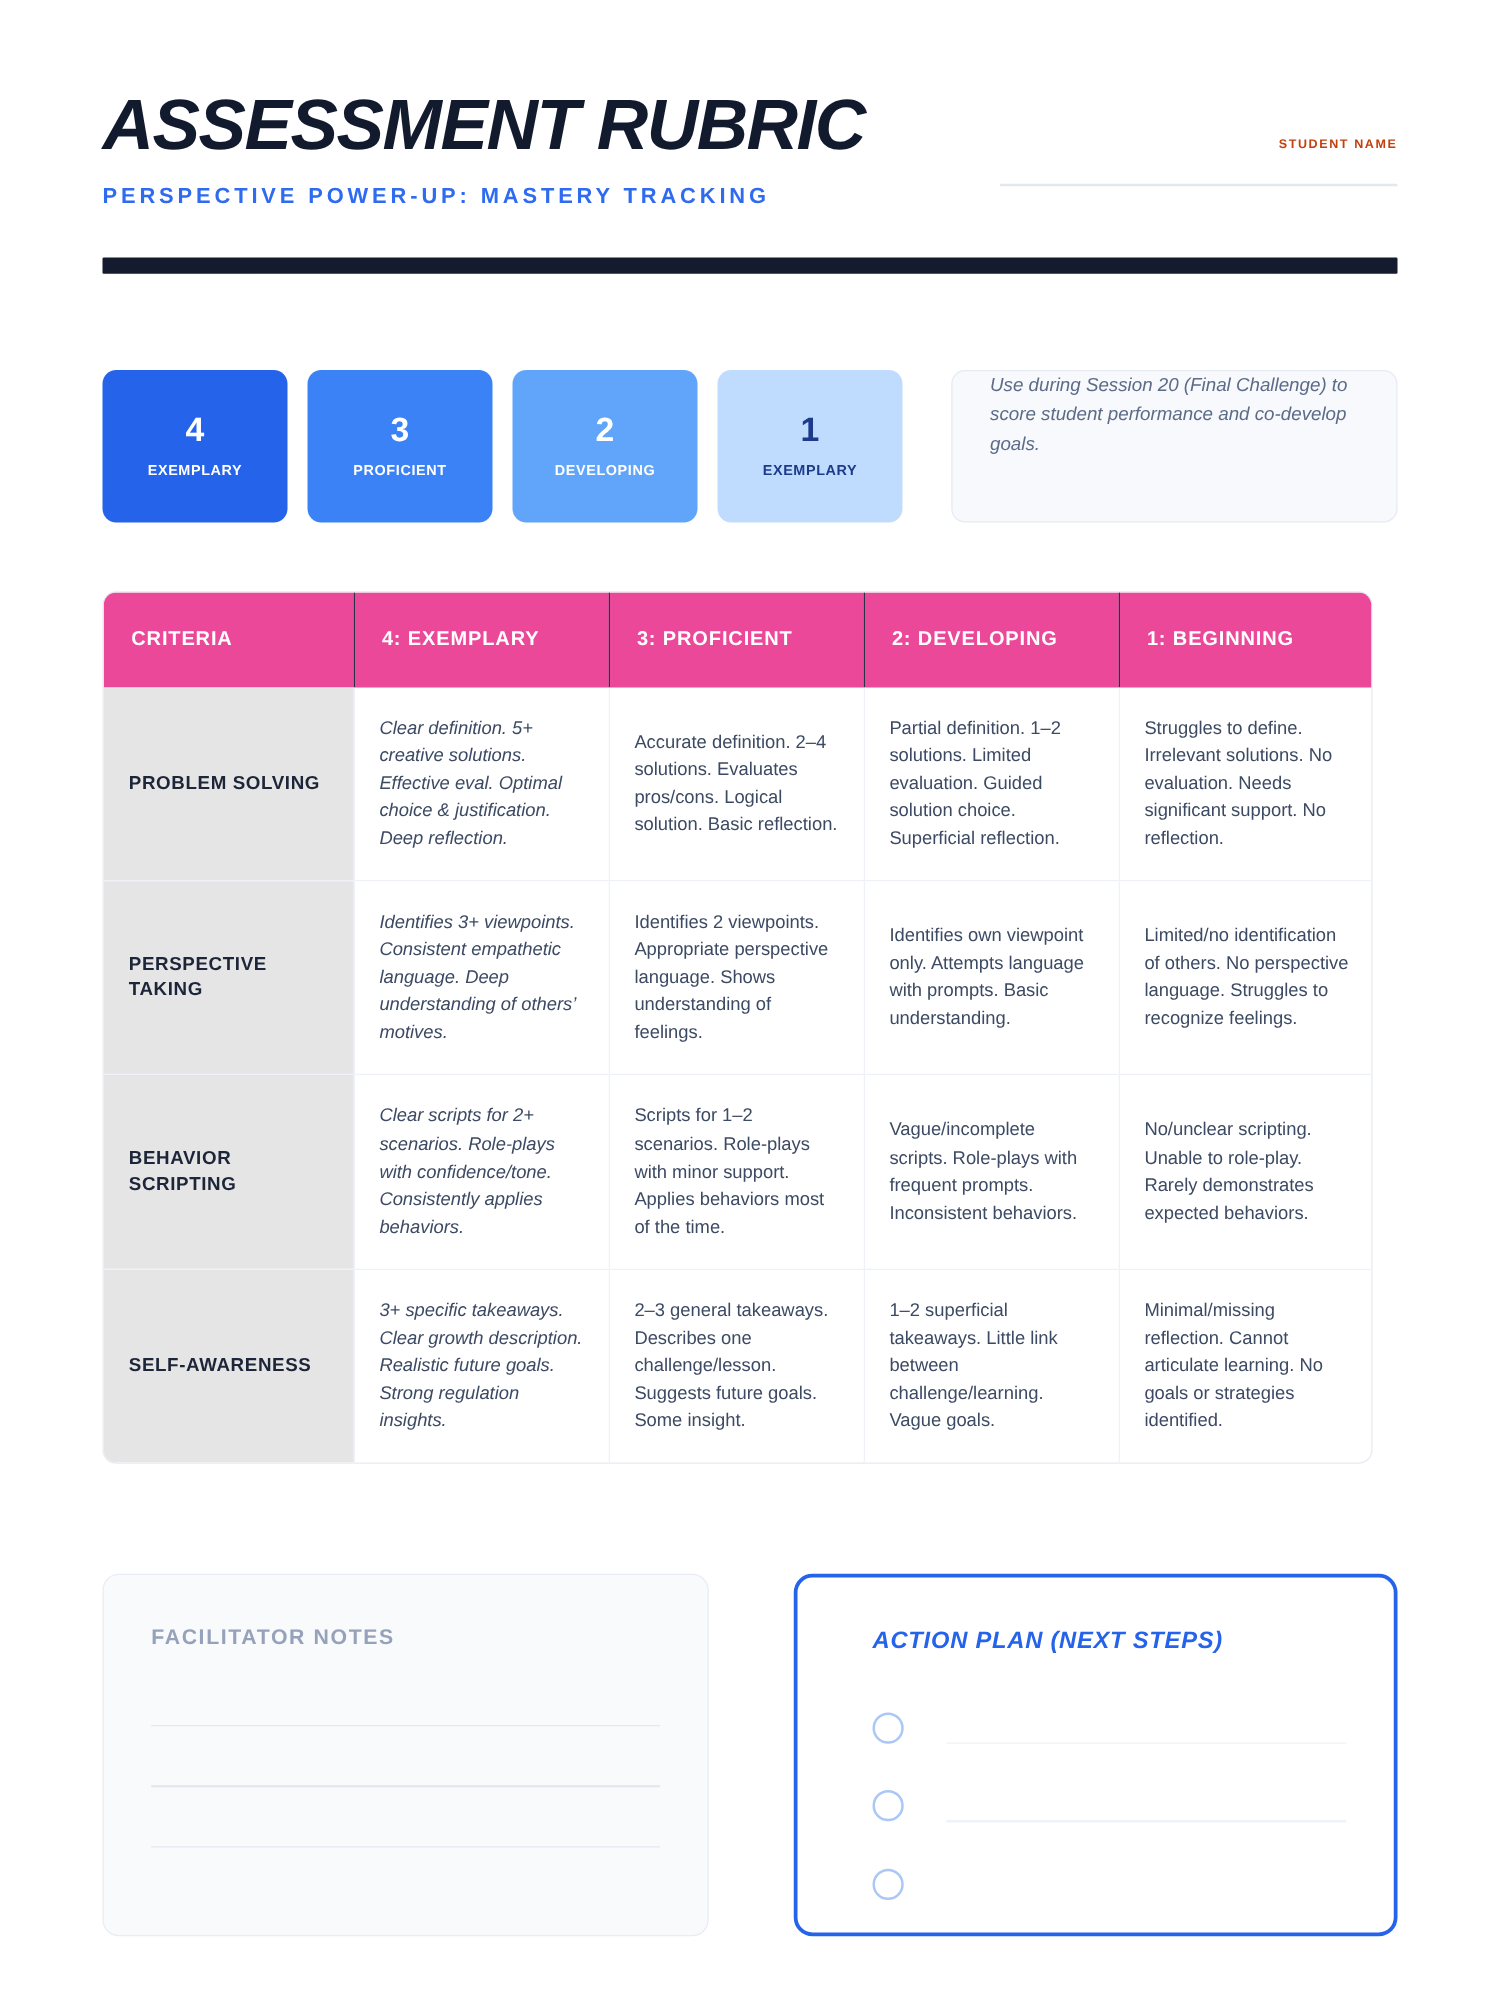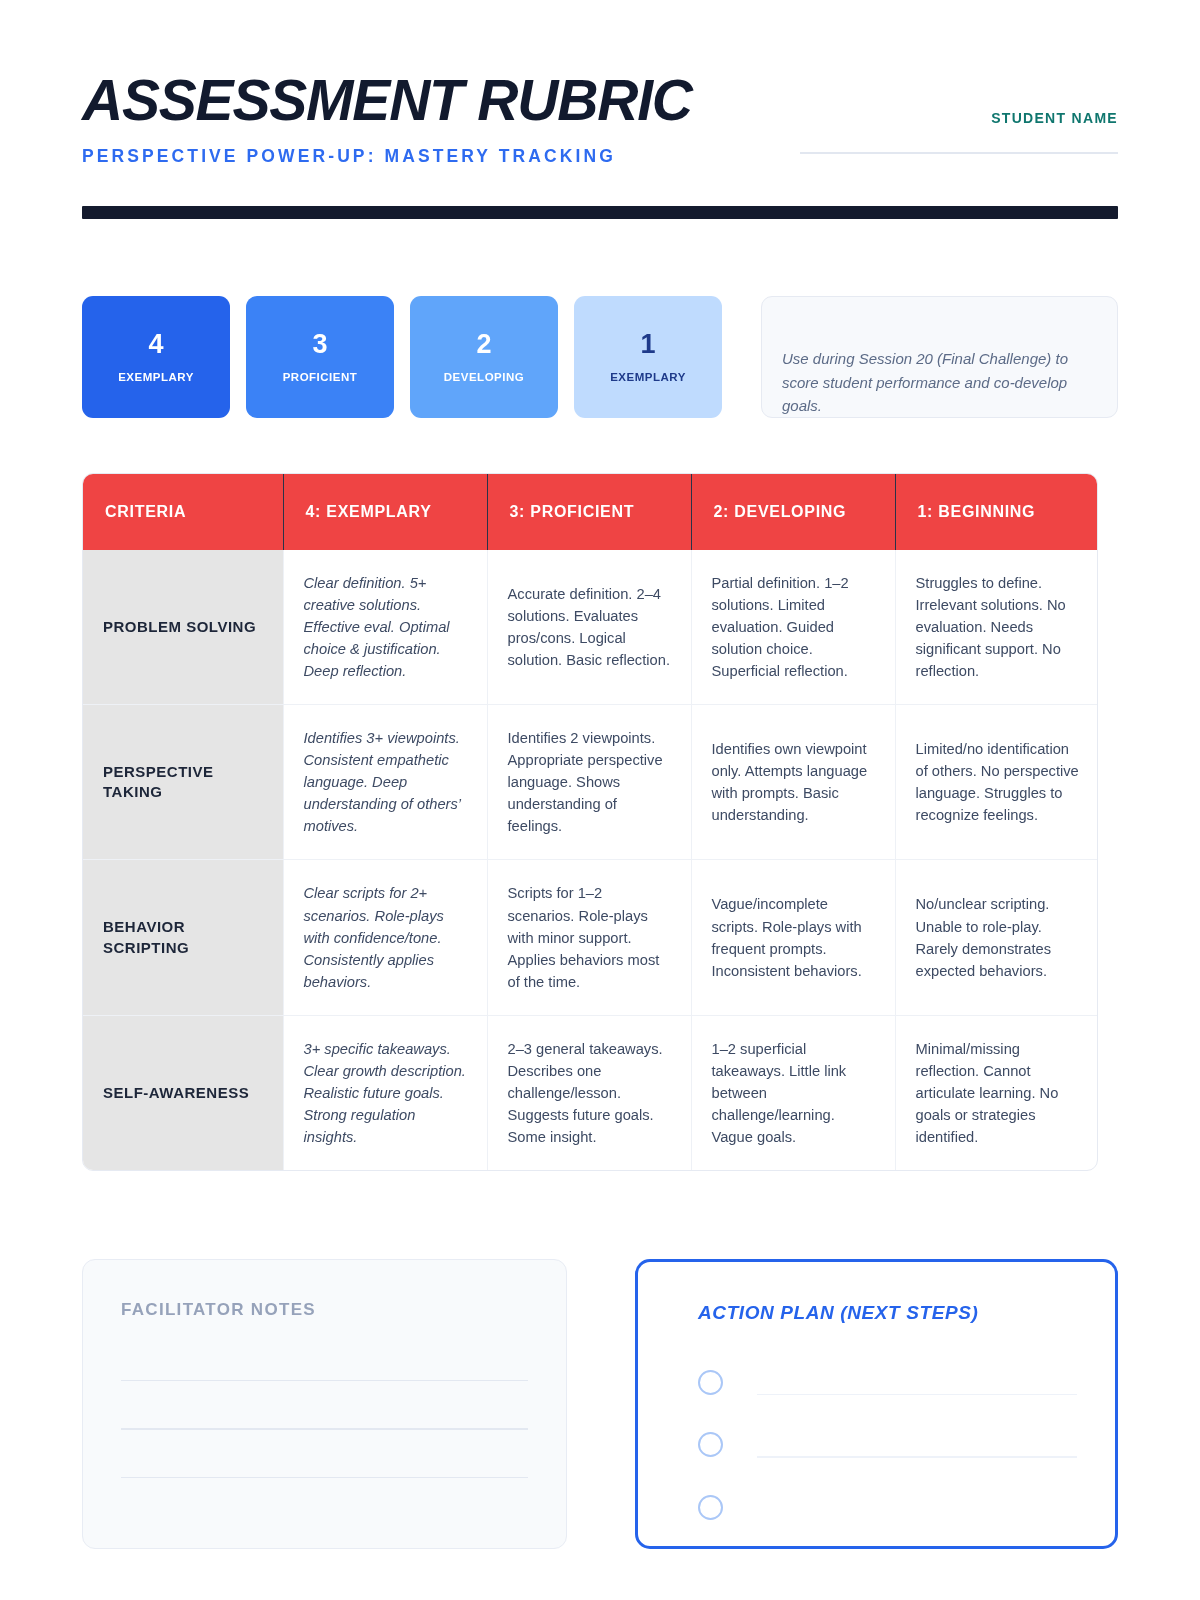--- a/index.html
+++ b/index.html
@@ -26,53 +26,53 @@
   }
   .doc-subtitle {
     margin-top:17px;
     font-size:17.5px;
     font-weight:bold;
     letter-spacing:3.1px;
     color:#2e6bf0;
   }
   .header-right { text-align:right; padding-top:38px; width:318px; }
   .student-label {
-    font-size:14px; font-weight:bold; letter-spacing:1.3px; color:#0f766e;
+    font-size:10px; font-weight:bold; letter-spacing:1.3px; color:#c2410c;
   }
   .student-rule {
     margin-top:26px; height:2px; background:#e2e7f0; width:100%;
   }
 
   .rule-bar { margin-top:39px; height:13px; background:#141b2e; border-radius:1px; }
 
   
   .scale-row { display:flex; gap:16px; margin-top:77px; align-items:stretch; }
   .score-card {
     width:148px; height:122px; border-radius:11px;
     display:flex; flex-direction:column; align-items:center; justify-content:center;
     gap:13px;
   }
   .score-num { font-size:27px; font-weight:bold; line-height:1; }
   .score-label { font-size:11.5px; font-weight:bold; letter-spacing:0.5px; }
   .instr-box {
     flex:1; margin-left:23px; border:1.6px solid #e6eaf2; background:#f7f9fc;
-    border-radius:11px; display:flex; align-items:flex-end; padding:0 20px;
+    border-radius:11px; display:flex; align-items:flex-start; padding:0 30px;
   }
   .instr-text {
     font-size:15px; font-style:italic; color:#5c6b87; line-height:1.55;
   }
 
   
   .rubric-table {
     margin-top:55px; width:1016px;
     border:1.5px solid #e6eaf2; border-radius:11px; overflow:hidden;
     border-collapse:collapse;
   }
   .rubric-table table { width:100%; border-collapse:collapse; table-layout:fixed; }
-  thead tr { background:#ef4444; }
+  thead tr { background:#ec4899; }
   thead th {
     color:#ffffff; font-size:16px; font-weight:bold; letter-spacing:0.7px;
     text-align:left; padding:29px 22px; vertical-align:middle;
     border-right:1px solid #2b3248;
   }
   thead th:last-child { border-right:none; }
   th.col-criteria { width:200px; }
   th.col-lvl { width:204px; }
 
   tbody td {

